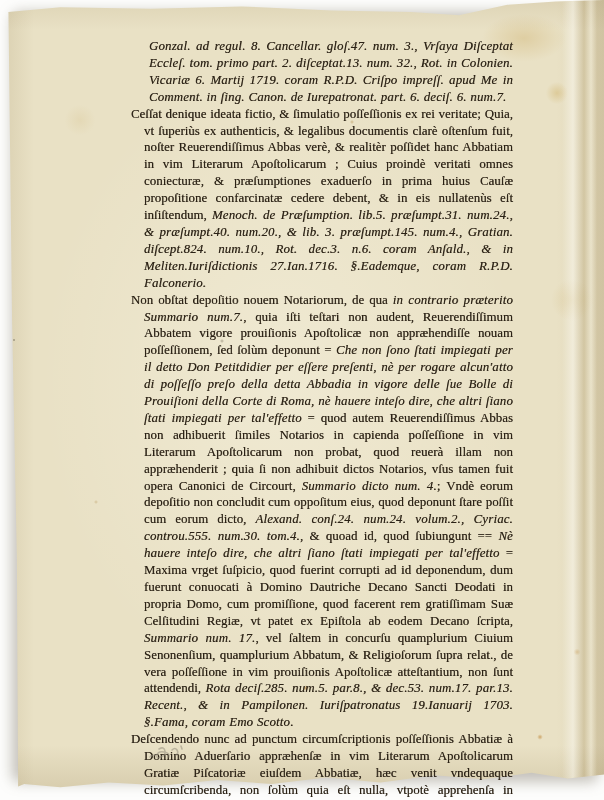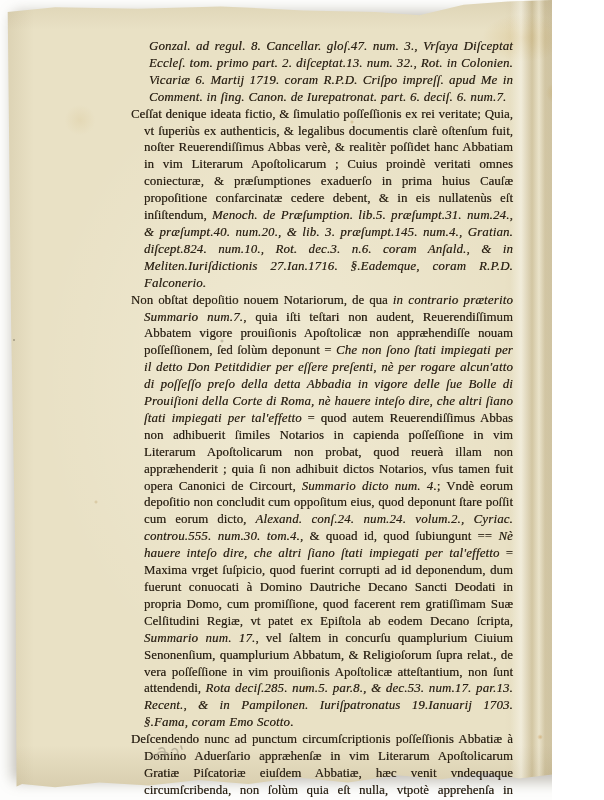--- a/index.html
+++ b/index.html
@@ -1,17 +1,17 @@
 <!DOCTYPE html>
 <html><head>
 <meta charset="utf-8">
 <style>
   html,body{margin:0;padding:0;background:#ffffff;}
   .scan{
-    position:relative;width:552px;height:800px;background:#fdfdfc;overflow:hidden;
+    position:relative;width:604px;height:800px;background:#fdfdfc;overflow:hidden;
     font-family:"Liberation Serif","DejaVu Serif",serif;
   }
   .paper-shadow{
     position:absolute;left:12px;top:12px;width:586px;height:770px;
     background:rgba(90,80,60,.35);filter:blur(7px);border-radius:6px;
   }
   .paper{
     position:absolute;inset:0;
     background-color:#e9e1c5;
     background-image:

